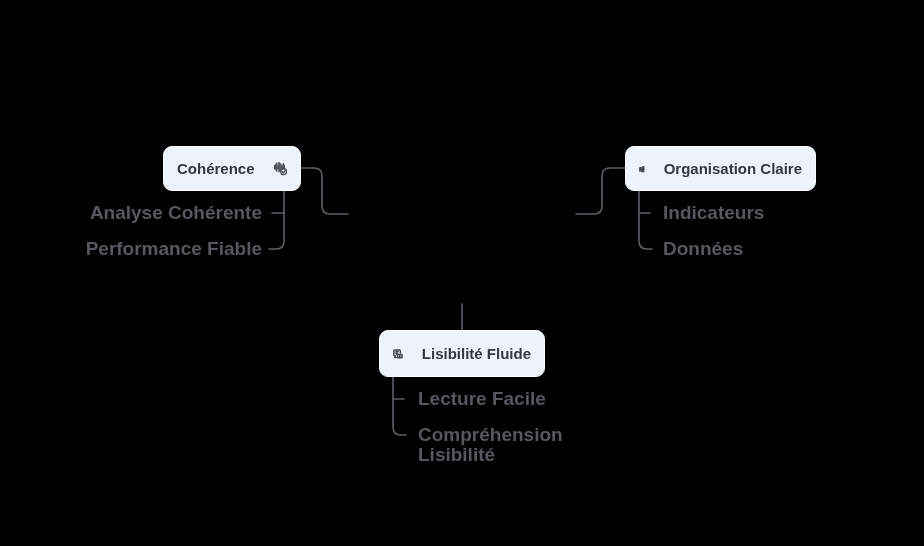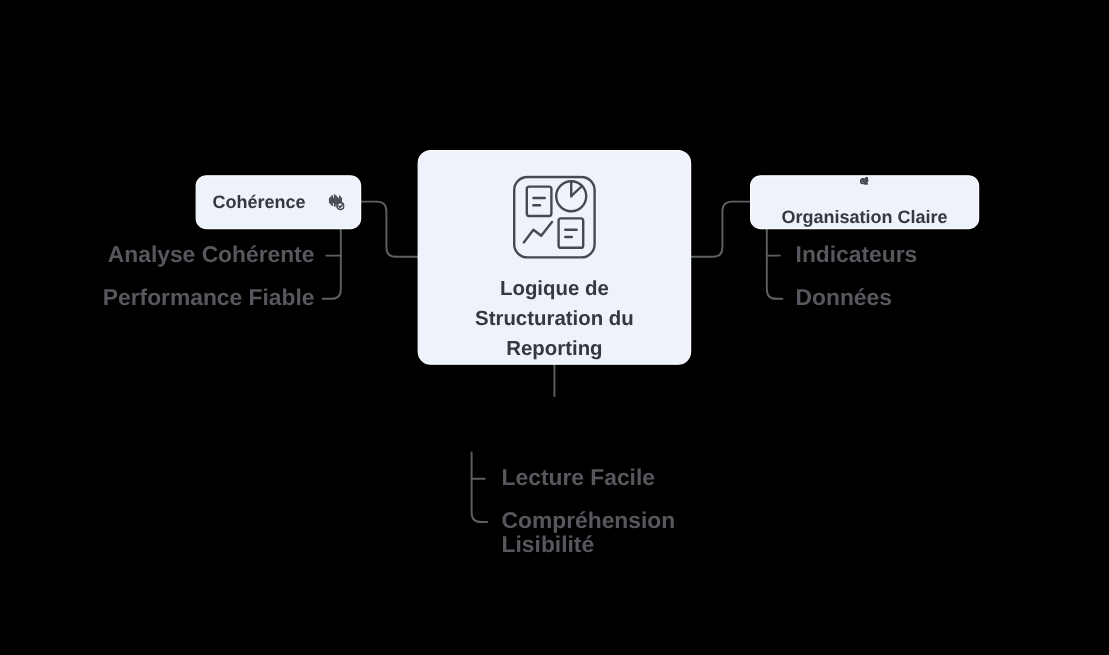--- a/index.html
+++ b/index.html
@@ -53,21 +53,21 @@
   .central-title{
     margin-top:12px;
     width:178px;
     text-align:center;
     font-size:17px;
     line-height:25px;
     font-weight:700;
     color:var(--title-text);
   }
   .node-coherence{left:163px;top:146px;width:138px;justify-content:space-between;}
-  .node-organisation{left:625px;top:146px;width:191px;flex-direction:column;}
+  .node-organisation{left:625px;top:146px;width:191px;}
   .node-lisibilite{left:379px;top:330px;width:166px;height:47px;}
 
   .child-label{
     position:absolute;
     font-size:19px;
     font-weight:700;
     color:var(--child-text);
     line-height:20px;
     cursor:pointer;
   }
@@ -94,36 +94,20 @@
     <path d="M284 191 V241 Q284 249 276 249 H269"></path>
     <path d="M284 213 H272"></path>
 
     <path d="M639 191 V241 Q639 249 647 249 H652"></path>
     <path d="M639 213 H650"></path>
 
     <path d="M393 377 V427 Q393 435 401 435 H406"></path>
     <path d="M393 399 H404"></path>
   </svg>
 
-  <div class="node node-central">
-    <svg class="icon central-icon" width="70" height="70" viewBox="0 0 70 70" fill="none" stroke="#454a52" stroke-width="2" stroke-linecap="round" stroke-linejoin="round">
-      <rect x="1.5" y="1.5" width="67" height="67" rx="11"></rect>
-      <rect x="12" y="9.5" width="20.5" height="24.5" rx="2"></rect>
-      <path d="M17.5 19 H27"></path>
-        <path d="M17.5 25 H23"></path>
-      <circle cx="49" cy="17.5" r="12.5"></circle>
-      <path d="M49 17.5 V5.5"></path>
-        <path d="M49 17.5 L58 9"></path>
-      <path d="M9.5 56 L17.5 45.5 L24 50.5 L33 39"></path>
-      <rect x="38.5" y="36" width="20.5" height="24.5" rx="2"></rect>
-      <path d="M44 45.5 H53.5"></path>
-        <path d="M44 51.5 H49.5"></path>
-    </svg>
-    <div class="central-title">Logique de Structuration du Reporting</div>
-  </div>
 
   <div class="node node-small node-coherence">
     <span class="node-title">Cohérence</span>
     <svg class="icon" width="38" height="37" viewBox="0 0 38 37" fill="none" stroke="#454a52" stroke-width="1.4" stroke-linecap="round">
       <path d="M2 10 V19"></path>
       <path d="M5 7 V22"></path>
       <path d="M8 3.5 V25.5"></path>
       <path d="M11 10.5 V18.5"></path>
       <path d="M14 1.5 V27.5"></path>
       <path d="M17 4.5 V24.5"></path>
@@ -142,20 +126,33 @@
       <path d="M11.5 22.5 V11.5"></path>
       <path d="M11.5 22.5 L19.5 30"></path>
       <circle cx="28" cy="9.5" r="3.8"></circle>
       <path d="M22.5 20.5 c1.2 -4.5 9.8 -4.5 11 0"></path>
       <circle cx="26" cy="26.5" r="3.8"></circle>
       <path d="M20.5 37.5 c1.2 -4.5 9.8 -4.5 11 0"></path>
     </svg>
     <span class="node-title">Organisation Claire</span>
   </div>
 
+  <div class="node node-small node-lisibilite">
+    <svg class="icon" width="36" height="36" viewBox="0 0 36 36" fill="none" stroke="#454a52" stroke-width="1.5" stroke-linecap="round" stroke-linejoin="round">
+      <path d="M8.5 25 H7 a4 4 0 0 1 -4 -4 V7 a4 4 0 0 1 4 -4 H23 a4 4 0 0 1 4 4 V14"></path>
+      <path d="M12 9 V19"></path>
+        <path d="M12 9 H18.5"></path>
+        <path d="M12 14 H16.5"></path>
+      <path d="M8.5 25 V30"></path>
+        <path d="M5.5 30.5 H11.5"></path>
+      <path d="M25 20.5 c-2.8 -1.6 -5.6 -1.6 -8 -0.4 V31.6 c2.4 -1.2 5.2 -1.2 8 0.4 c2.8 -1.6 5.6 -1.6 8 -0.4 V20.1 c-2.4 -1.2 -5.2 -1.2 -8 0.4 Z"></path>
+      <path d="M25 20.5 V32"></path>
+    </svg>
+    <span class="node-title">Lisibilité Fluide</span>
+  </div>
 
   <div class="child-label vcenter align-right" style="right:662px;top:213px;">Analyse Cohérente</div>
   <div class="child-label vcenter align-right" style="right:662px;top:249px;text-align:center;">Performance Fiable</div>
 
   <div class="child-label vcenter" style="left:663px;top:213px;">Indicateurs</div>
   <div class="child-label vcenter" style="left:663px;top:249px;">Données</div>
 
   <div class="child-label vcenter" style="left:418px;top:399px;">Lecture Facile</div>
   <div class="child-label wrap-2" style="left:418px;top:425px;">Compréhension Lisibilité</div>
 

